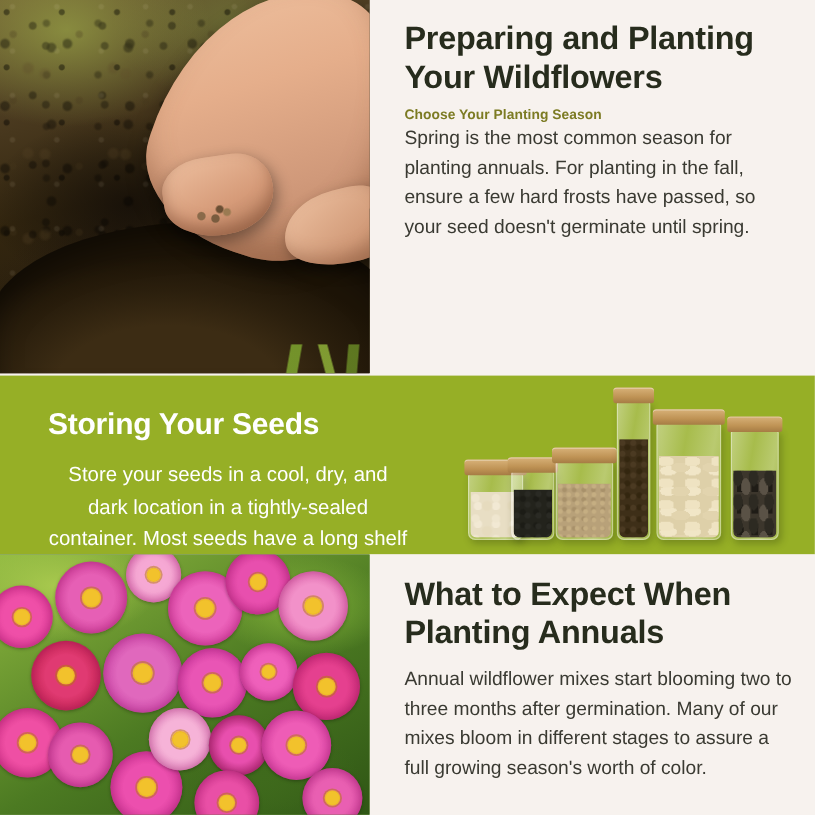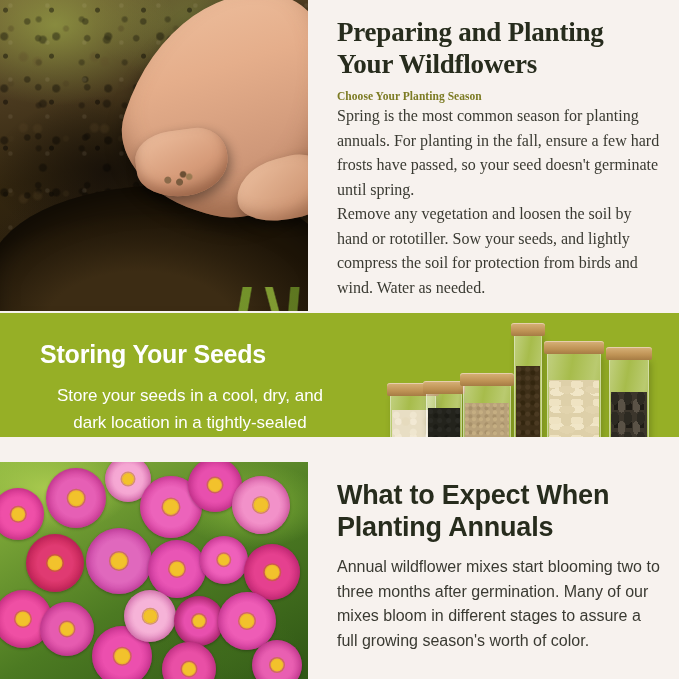--- a/index.html
+++ b/index.html
@@ -6,21 +6,21 @@
   html,body { width:679px; height:679px; }
   body {
     font-family:"Liberation Sans", sans-serif;
     background:#f7f2ee;
     position:relative;
     overflow:hidden;
   }
   .page { position:relative; width:679px; height:679px; background:#f7f2ee; }
 
   
-  .sec1 { position:absolute; left:0; top:0; width:679px; height:313px; background:#f7f2ee;font-family:Liberation Serif, serif; }
+  .sec1 { position:absolute; left:0; top:0; width:679px; height:313px; background:#f7f2ee; }
   .photo-soil {
     position:absolute; left:0; top:0; width:308px; height:311px;
     overflow:hidden;
     background:#4a3a22;
   }
   .soil-bg {
     position:absolute; inset:0;
     background:
       radial-gradient(ellipse 60% 40% at 18% 8%, rgba(150,160,70,.75), rgba(0,0,0,0) 65%),
       radial-gradient(ellipse 45% 30% at 62% 6%, rgba(120,130,60,.6), rgba(0,0,0,0) 70%),
@@ -88,21 +88,21 @@
       linear-gradient(75deg, rgba(0,0,0,0) 0 58%, rgba(142,176,56,.85) 59% 63%, rgba(0,0,0,0) 64%),
       linear-gradient(95deg, rgba(0,0,0,0) 0 72%, rgba(108,142,38,.8) 73% 78%, rgba(0,0,0,0) 79%);
   }
 
   .col-text-1 {
     position:absolute; left:337px; top:16px; width:325px;
   }
 
   
   .sec2 {
-    position:absolute; left:0; top:313px; width:679px; height:124px;
+    position:absolute; left:0; top:313px; width:679px; height:149px;
     background:#96af26;
     overflow:hidden;
   }
   .green-text { position:absolute; left:40px; top:26px; width:300px; }
   .jars { position:absolute; left:390px; top:7px; width:280px; height:136px; }
   .jar { position:absolute; bottom:6px; border-radius:3px 3px 6px 6px;
          background:linear-gradient(100deg, rgba(255,255,255,.42), rgba(235,240,225,.2) 38%, rgba(255,255,255,.34) 72%, rgba(200,210,180,.24));
          box-shadow:inset 0 0 0 1px rgba(255,255,255,.38), 2px 3px 6px rgba(40,50,10,.28); }
   .jar .cork {
     position:absolute; left:-3px; right:-3px; top:-11px; height:13px;
@@ -202,21 +202,20 @@
     <div class="col-text-1">
       <h1 class="head h3-top">Preparing and Planting Your Wildflowers</h1>
 
       <div>
         <div class="sub">Choose Your Planting Season</div>
         <p class="body">Spring is the most common season for planting annuals. For planting in the fall, ensure a few hard frosts have passed, so your seed doesn't germinate until spring.</p>
       </div>
 
 
       <div>
-        <p class="body">Remove any vegetation and loosen the soil by hand or rototiller. Sow your seeds, and lightly compress the soil for protection from birds and wind. Water as needed.</p>
       </div>
     </div>
   </div>
 
   <div class="sec2">
     <div class="green-text">
       <h2 class="head-green">Storing Your Seeds</h2>
       <p class="body-green">Store your seeds in a cool, dry, and dark location in a tightly-sealed container. Most seeds have a long shelf life, but heat and moisture could shorten it.</p>
     </div>
 

